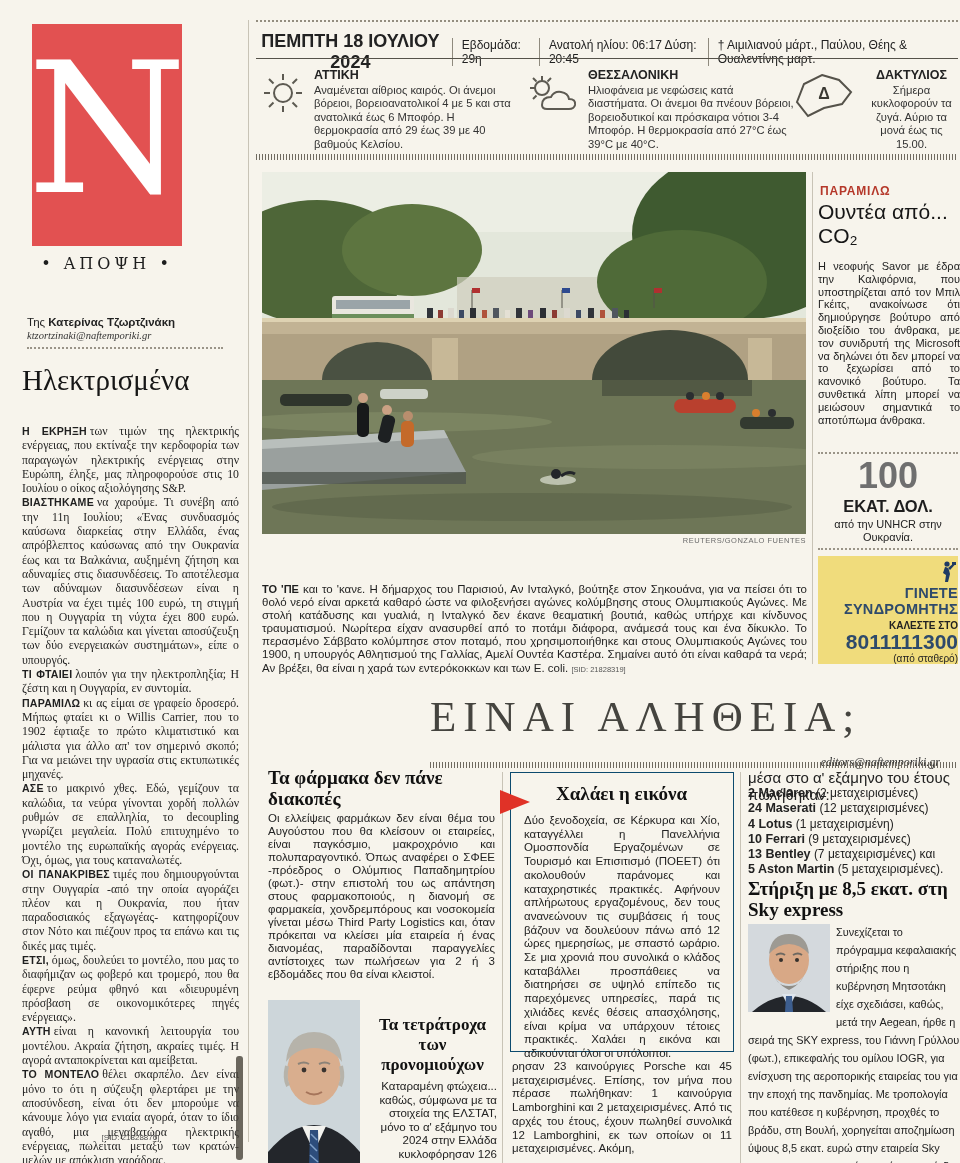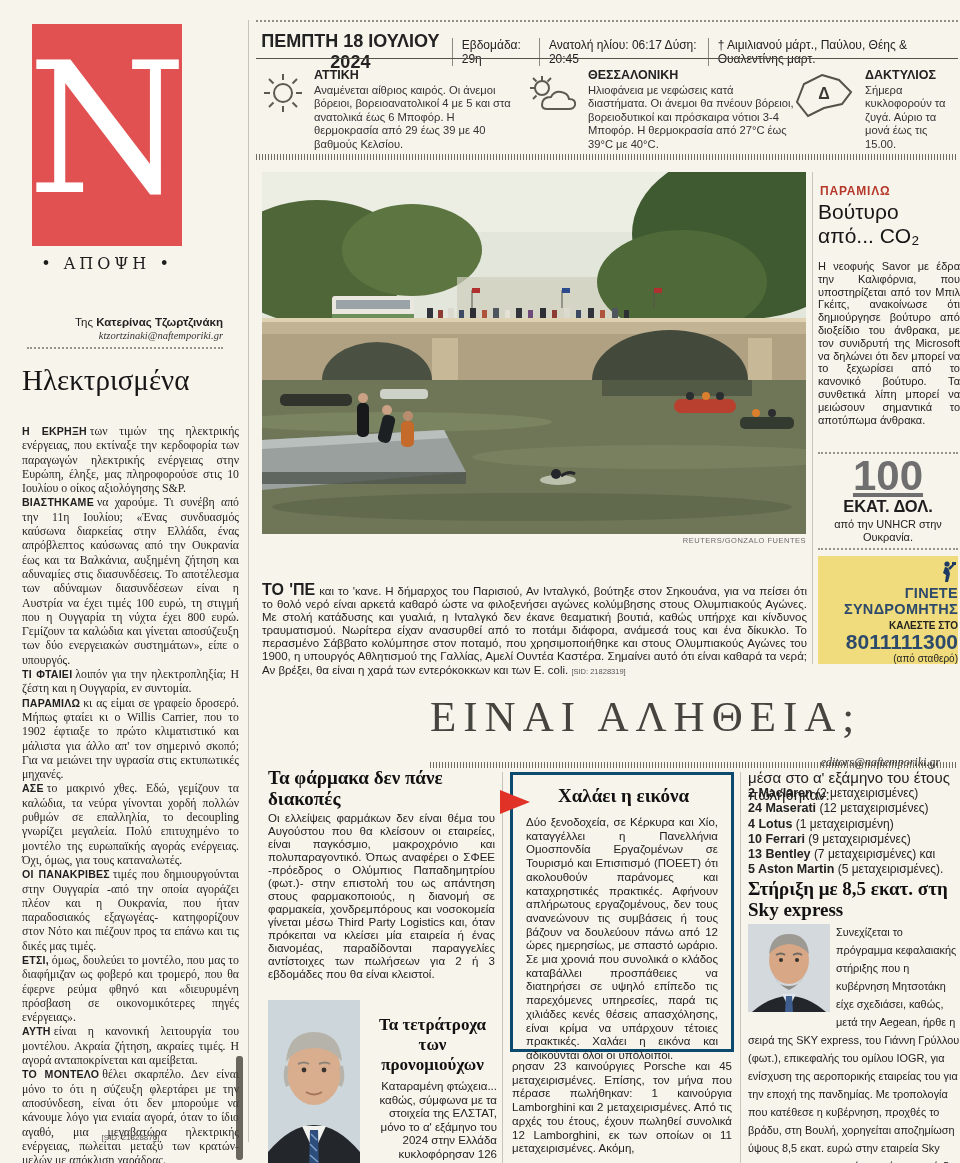--- a/index.html
+++ b/index.html
@@ -4,21 +4,21 @@
 <style>
   html,body{margin:0;padding:0;background:#e9e6dd;}
   #page{position:relative;width:960px;height:1163px;background:#f7f4ec;overflow:hidden;
         font-family:"Liberation Sans",sans-serif;color:#222;}
   
   #logo{position:absolute;left:32px;top:24px;width:150px;height:222px;background:var(--accent,#e25151);
         display:flex;align-items:center;justify-content:center;}
   #logo .n{font-family:"DejaVu Serif",serif;font-size:182px;line-height:1;color:#fff;margin-top:-12px;}
   #apopsi{position:absolute;left:32px;top:254px;width:150px;text-align:center;
           font-family:"DejaVu Serif",serif;font-size:16px;letter-spacing:4px;color:#1d1d1d;}
-  #byline{position:absolute;left:27px;top:316px;width:196px;text-align:right;font-size:11.5px;}
+  #byline{position:absolute;left:27px;top:316px;width:196px;text-align:left;font-size:11.5px;}
   #byline .name{font-weight:bold;}
   #byline .mail{display:block;font-family:"Liberation Serif",serif;font-style:italic;font-size:10.5px;color:#333;margin-top:2px;}
   #byline .rule{border-top:2px dotted #9a9488;margin-top:6px;}
   #op-title{position:absolute;left:22px;top:364px;width:216px;font-family:"Liberation Serif",serif;
             font-size:29px;color:#161616;}
   #op-body{position:absolute;left:22px;top:424px;width:217px;font-family:"Liberation Serif",serif;
            font-size:11.8px;line-height:14.3px;text-align:justify;color:#1f1f1f;}
   #op-body p{margin:0;}
   #op-body b{font-family:"Liberation Sans",sans-serif;font-size:10.6px;letter-spacing:.2px;margin-right:3px;}
   #op-sid{display:block;text-align:right;font-size:8px;color:#555;margin-top:3px;}
@@ -28,44 +28,44 @@
   #rule-dot-top{position:absolute;left:256px;top:20px;width:702px;border-top:2px dotted #938d7f;}
   #dateline{position:absolute;left:258px;top:31px;width:700px;display:flex;align-items:center;font-size:12px;color:#222;}
   #dateline .day{font-weight:bold;font-size:18px;text-align:center;}
   #dateline .dl+.dl{border-left:1px solid #8f8a7e;margin-left:9px;padding-left:9px;}
   #rule-solid{position:absolute;left:256px;top:58px;width:702px;height:1px;background:#55524a;}
   
   .wblock{position:absolute;top:68px;}
   #w-att{left:262px;width:250px;} #w-the{left:528px;width:266px;} #w-dak{left:794px;width:164px;}
   .wicon{position:absolute;left:0;top:4px;}
   .wtxt{margin-left:52px;}
-  #w-the .wtxt{margin-left:60px;} #w-dak .wtxt{margin-left:71px;}
+  #w-the .wtxt{margin-left:60px;} #w-dak .wtxt{margin-left:71px;text-align:center;}
   .wtitle{font-weight:bold;font-size:12.5px;margin-bottom:2px;}
   .wbody{font-size:11.2px;line-height:13.4px;color:#333;}
   .barcode{background:repeating-linear-gradient(90deg,#6f6a60 0 1px,transparent 1px 3px);height:6px;}
   #bar1{position:absolute;left:256px;top:154px;width:702px;}
   
   #photo{position:absolute;left:262px;top:172px;width:544px;height:362px;background:#dfe3d8;}
   #credit{position:absolute;left:262px;top:536px;width:544px;text-align:right;font-size:7.5px;
           letter-spacing:.5px;color:#6b6b6b;}
   #headline{position:absolute;left:262px;top:545px;width:544px;font-family:"Liberation Serif",serif;
             font-weight:bold;font-size:23px;color:#101010;}
   #m-body{position:absolute;left:262px;top:583px;width:545px;font-size:11.5px;line-height:13.1px;
           text-align:justify;color:#1f1f1f;}
-  #m-body b{font-size:16px;}
+  #m-body b{font-size:11px;}
   #m-body .sid{font-size:7.5px;color:#555;}
   
   #vdiv-rail{position:absolute;left:812px;top:172px;width:1px;height:492px;background:#c8c3b6;}
   #d-label{position:absolute;left:820px;top:184px;font-weight:bold;font-size:12px;letter-spacing:.8px;color:var(--redlabel,#b5382a);}
   #d-title{position:absolute;left:818px;top:200px;width:142px;font-size:21px;line-height:24px;color:#161616;}
   #d-body{position:absolute;left:818px;top:260px;width:142px;font-size:11px;line-height:12.8px;text-align:justify;color:#222;}
   .dotrule{border-top:2px dotted #9a9488;}
   #dr1{position:absolute;left:818px;top:452px;width:140px;}
   #stat-num{position:absolute;left:818px;top:455px;width:140px;text-align:center;font-weight:bold;
-            font-size:42px;line-height:42px;color:var(--numgray,#6f6f6f);text-decoration:underline;}
+            font-size:36px;line-height:42px;color:var(--numgray,#6f6f6f);}
   #stat-unit{position:absolute;left:818px;top:497px;width:140px;text-align:center;font-weight:bold;font-size:16.5px;color:#1d1d1d;}
   #stat-desc{position:absolute;left:818px;top:518px;width:140px;text-align:center;font-size:11px;line-height:13px;color:#222;}
   #dr2{position:absolute;left:818px;top:548px;width:140px;}
   #subbox{position:absolute;left:818px;top:556px;width:140px;height:108px;background:var(--subbg,#f0dc7c);
           text-align:right;padding-top:4px;box-sizing:border-box;}
   #subbox .l12{font-weight:bold;font-size:14.5px;line-height:15.5px;letter-spacing:.3px;color:var(--navy,#2e4a6b);}
   #subbox .call{font-weight:bold;font-size:10px;color:#222;margin-top:3px;}
   #subbox .phone{font-weight:bold;font-size:21px;line-height:22px;color:var(--navy,#2e4a6b);}
   #subbox .note{font-size:10px;color:#222;}
   
@@ -78,21 +78,21 @@
   .vdiv{position:absolute;top:772px;width:1px;height:391px;background:#c8c3b6;}
   #vd1{left:502px;} #vd2{left:740px;}
   .coltitle{font-family:"Liberation Serif",serif;font-weight:bold;font-size:19px;line-height:21px;color:#111;}
   #c1-title{position:absolute;left:268px;top:767px;width:227px;}
   #c1-body{position:absolute;left:268px;top:812px;width:227px;font-size:11.5px;line-height:13px;text-align:justify;}
   #c1-part2{position:absolute;left:268px;top:1000px;width:229px;height:163px;overflow:hidden;}
   #c1-part2 .photo{float:left;width:92px;height:170px;margin-right:8px;}
   #c1-title2{font-family:"Liberation Serif",serif;font-weight:bold;font-size:17px;line-height:20px;
              text-align:center;color:#111;padding-top:4px;margin-top:11px;}
   #c1-body2{font-size:11.5px;line-height:13.6px;text-align:right;margin-top:5px;}
-  #c2-box{position:absolute;left:510px;top:772px;width:224px;height:280px;border:3px solid #0c4a6e;
+  #c2-box{position:absolute;left:510px;top:772px;width:224px;height:280px;border:1px solid #0c4a6e;
           box-sizing:border-box;padding:10px 13px 0 13px;}
   #c2-arrow{position:absolute;left:500px;top:790px;width:0;height:0;
             border-top:12px solid transparent;border-bottom:12px solid transparent;
             border-left:30px solid var(--arrow,#e03227);}
   #c2-title{margin-left:32px;}
   #c2-body{font-size:11.5px;line-height:13.7px;text-align:justify;margin-top:10px;}
   #c2-cont{position:absolute;left:512px;top:1060px;width:220px;font-size:11.5px;line-height:13.7px;text-align:justify;}
   #c3-intro{position:absolute;left:748px;top:769px;width:212px;font-size:15px;}
   #c3-cars{position:absolute;left:748px;top:786px;width:212px;font-size:12px;line-height:15.3px;}
   #c3-cars b{font-size:12.5px;}
@@ -281,21 +281,21 @@
     </svg>
   </div>
   <div id="credit">REUTERS/GONZALO FUENTES</div>
   <div id="m-body">
     <b>ΤΟ 'ΠΕ</b>&nbsp;<span>και το 'κανε. Η δήμαρχος του Παρισιού, Αν Ινταλγκό, βούτηξε στον Σηκουάνα, για να πείσει ότι το θολό νερό είναι αρκετά καθαρό ώστε να φιλοξενήσει αγώνες κολύμβησης στους Ολυμπιακούς Αγώνες. Με στολή κατάδυσης και γυαλιά, η Ινταλγκό δεν έκανε θεαματική βουτιά, καθώς υπήρχε και κίνδυνος τραυματισμού. Νωρίτερα είχαν ανασυρθεί από το ποτάμι διάφορα, ανάμεσά τους και ένα δίκυκλο. Το περασμένο Σάββατο κολύμπησε στον ποταμό, που χρησιμοποιήθηκε και στους Ολυμπιακούς Αγώνες του 1900, η υπουργός Αθλητισμού της Γαλλίας, Αμελί Ουντέα Καστέρα. Σημαίνει αυτό ότι είναι καθαρά τα νερά; Αν βρέξει, θα είναι η χαρά των εντερόκοκκων και των E. coli.</span>
     <span class="sid">[SID: 21828319]</span>
   </div>
 
   <div id="vdiv-rail"></div>
   <div id="d-label">ΠΑΡΑΜΙΛΩ</div>
-  <div id="d-title">Βούτυρο από... CO₂</div>
+  <div id="d-title">Ουντέα από... CO₂</div>
   <div id="d-body">Η νεοφυής Savor με έδρα την Καλιφόρνια, που υποστηρίζεται από τον Μπιλ Γκέιτς, ανακοίνωσε ότι δημιούργησε βούτυρο από διοξείδιο του άνθρακα, με τον συνιδρυτή της Microsoft να δηλώνει ότι δεν μπορεί να το ξεχωρίσει από το κανονικό βούτυρο. Τα συνθετικά λίπη μπορεί να μειώσουν σημαντικά το αποτύπωμα άνθρακα.</div>
   <div id="dr1" class="dotrule"></div>
   <div id="stat-num">100</div>
   <div id="stat-unit">ΕΚΑΤ. ΔΟΛ.</div>
   <div id="stat-desc">από την UNHCR στην Ουκρανία.</div>
   <div id="dr2" class="dotrule"></div>
   <div id="subbox">
     <svg width="24" height="22" viewBox="0 0 24 22">
       <circle cx="13" cy="4" r="2.6" fill="#1f3b63"></circle>
       <path d="M11 7 q3 0 4 3 l1 4 -2 8 -3 0 1 -7 -3 -2 z" fill="#1f3b63"></path>

